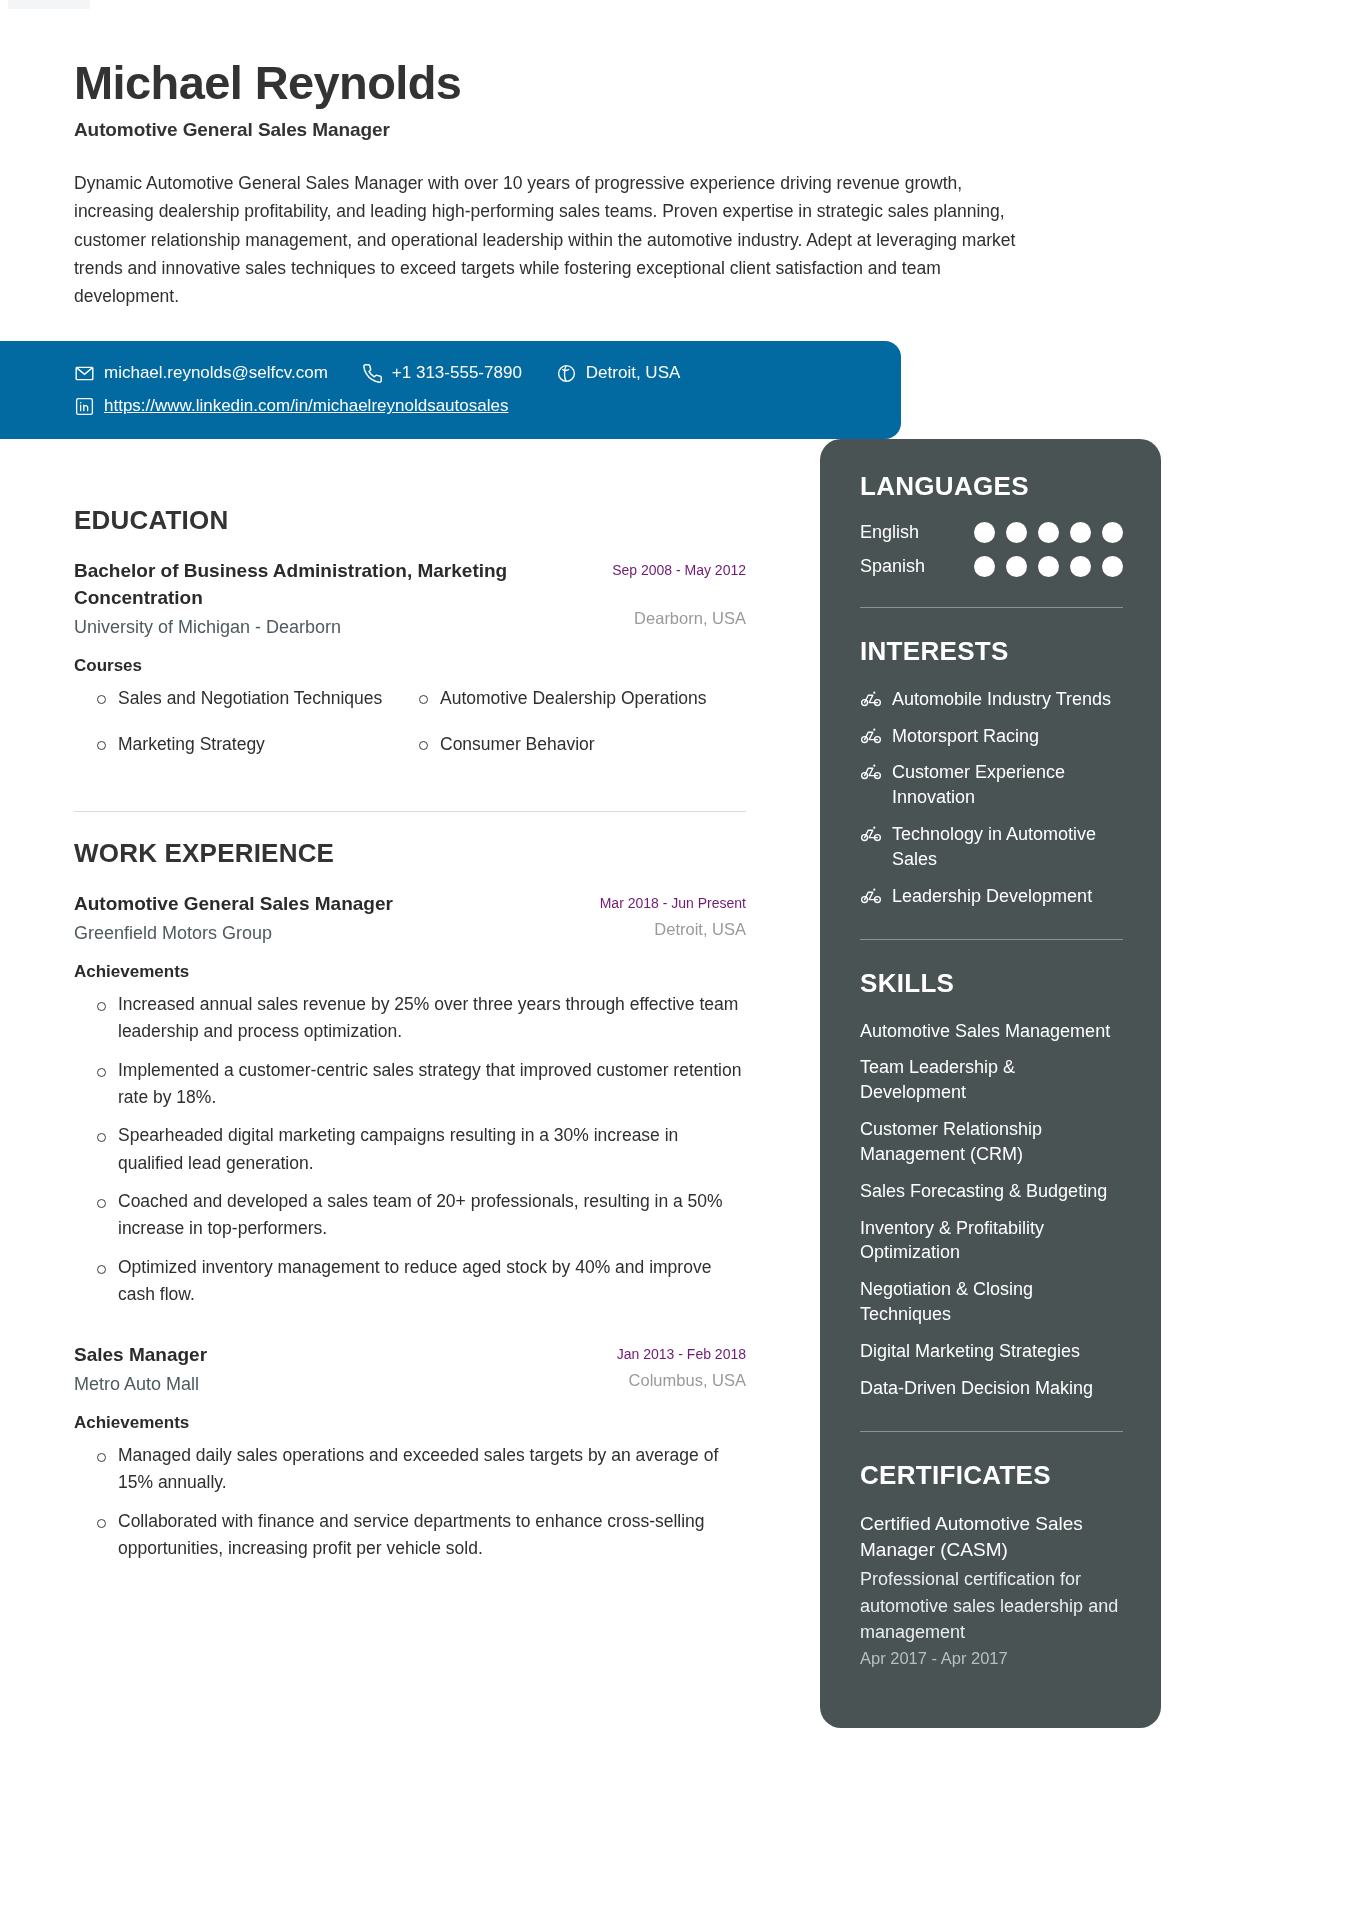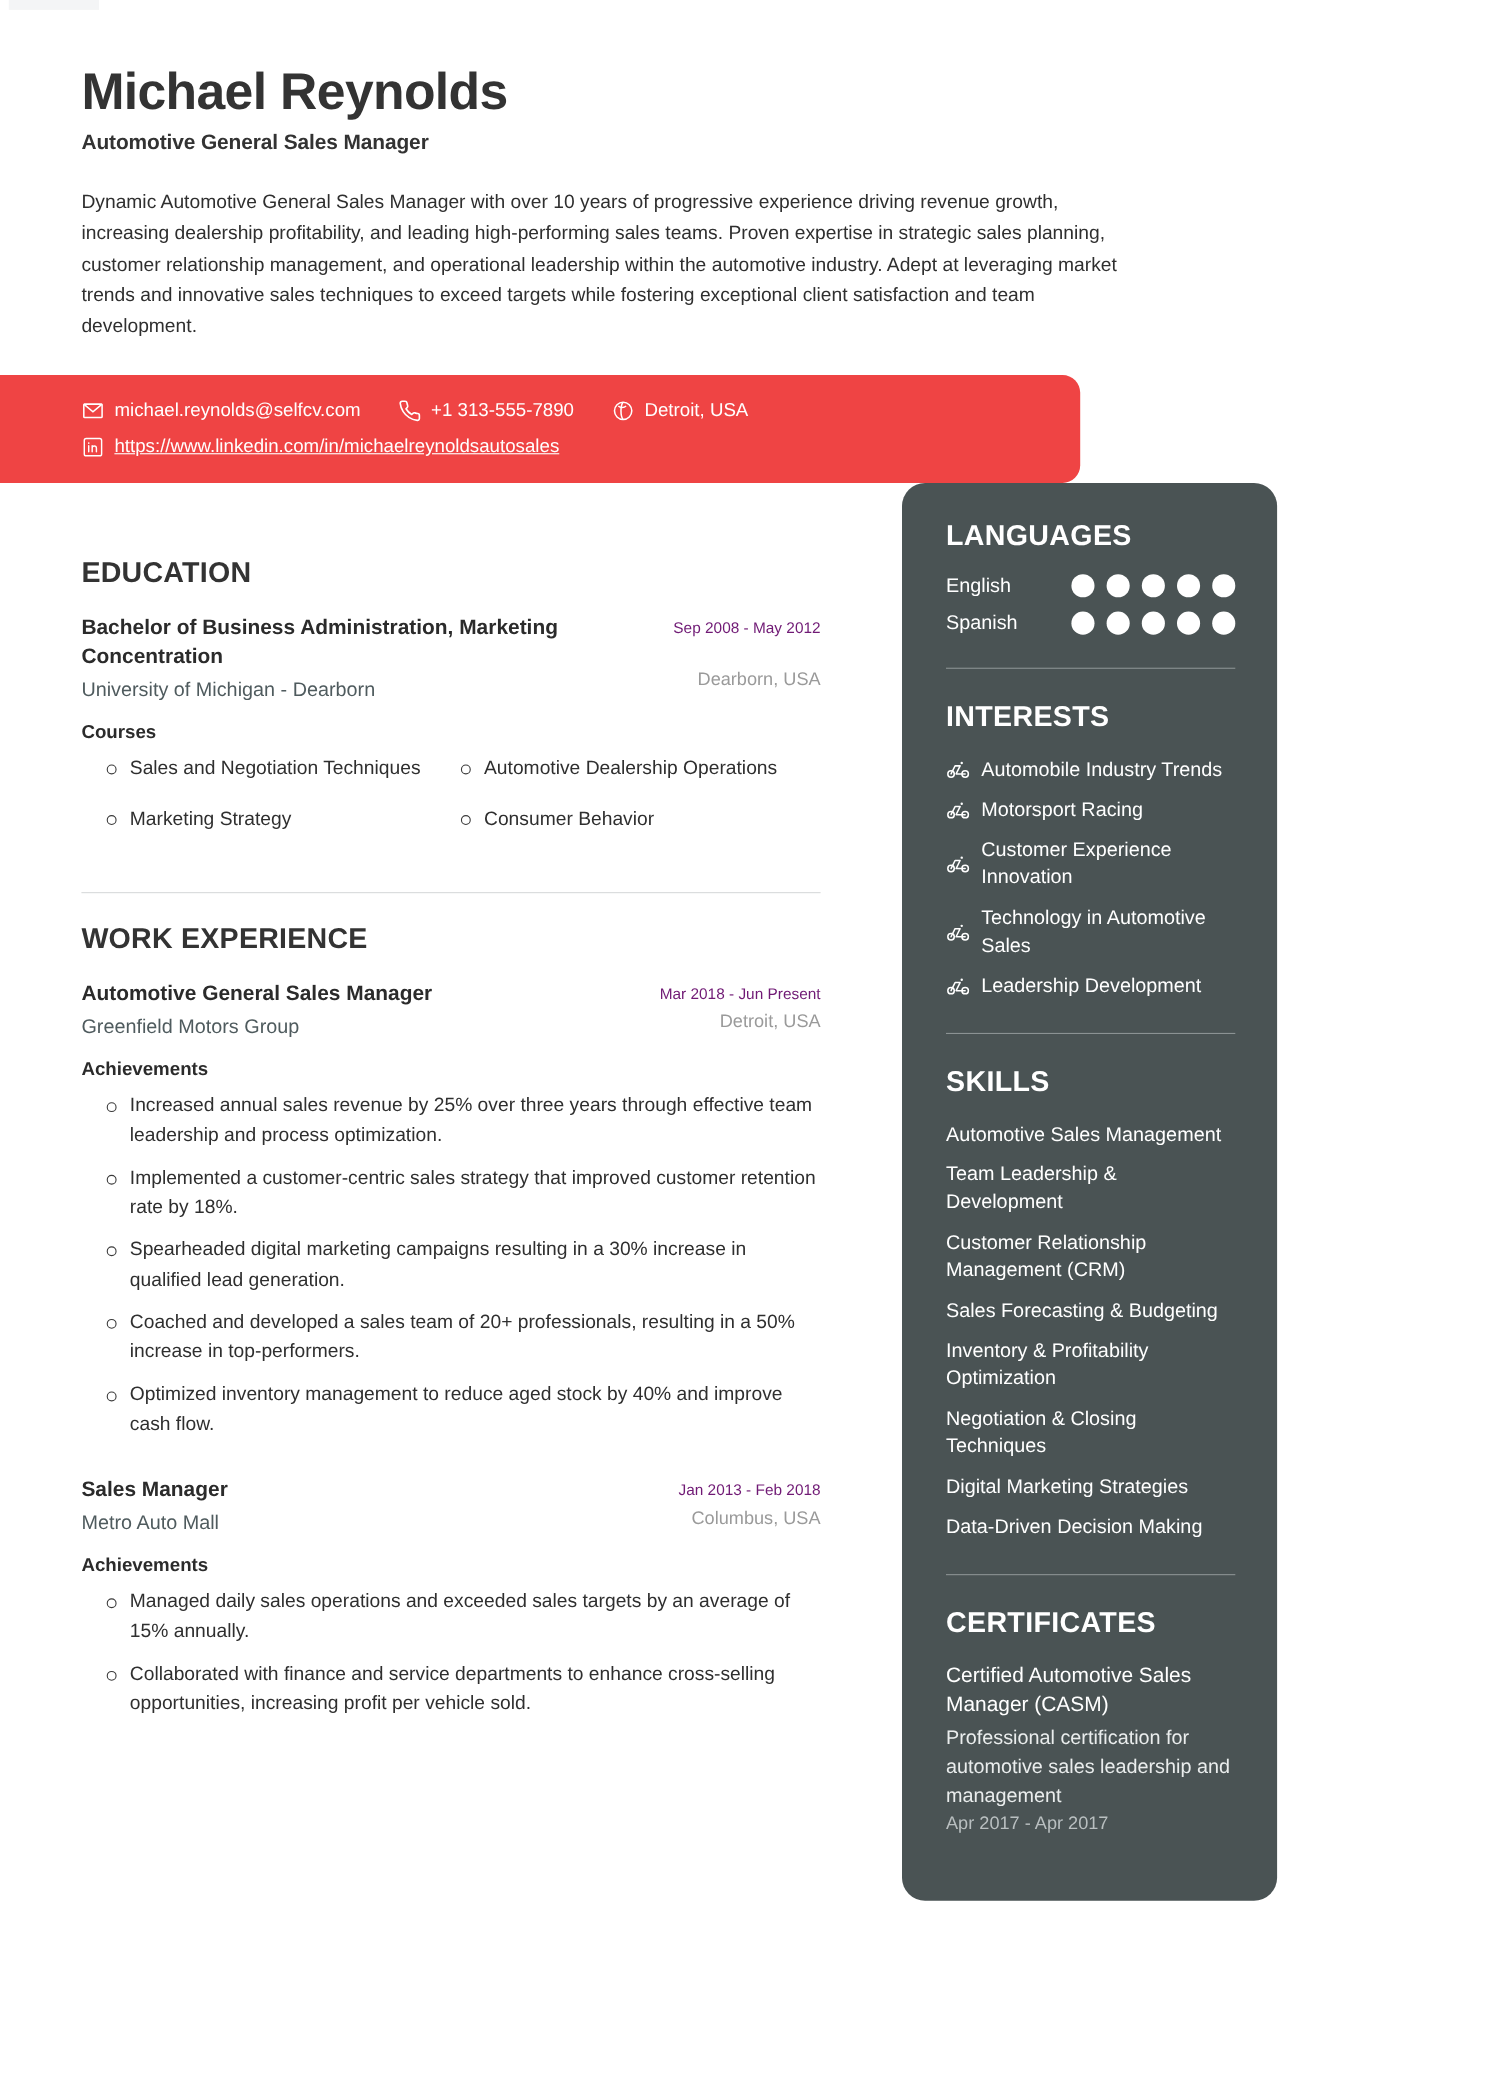--- a/index.html
+++ b/index.html
@@ -39,22 +39,22 @@
     font-size: 17.5px;
     line-height: 1.62;
     color: #2f2f2f;
     max-width: 952px;
   }
 
   
   .contact-bar {
     margin-top: 30px;
     margin-left: 0;
-    width: 982px;
-    background: #ef4444;
+    width: 901px;
+    background: #0369a1;
     border-radius: 0 16px 16px 0;
     padding: 22px 0 22px 74px;
     color: #ffffff;
   }
   .contact-row {
     display: flex;
     align-items: center;
     flex-wrap: wrap;
   }
   .contact-row + .contact-row { margin-top: 12px; }
@@ -231,21 +231,20 @@
   }
   .dots { display: flex; gap: 11px; }
   .dot {
     width: 21px; height: 21px;
     border-radius: 50%;
     background: #ffffff;
   }
 
   .interest-item {
     display: flex;
-    align-items: center;
     margin-bottom: 12px;
   }
   .interest-item .bike {
     flex: none;
     width: 22px; height: 22px;
     margin-right: 10px;
   }
   .interest-item .bike svg { width: 100%; height: 100%; display: block; }
   .interest-label {
     font-size: 18px;

